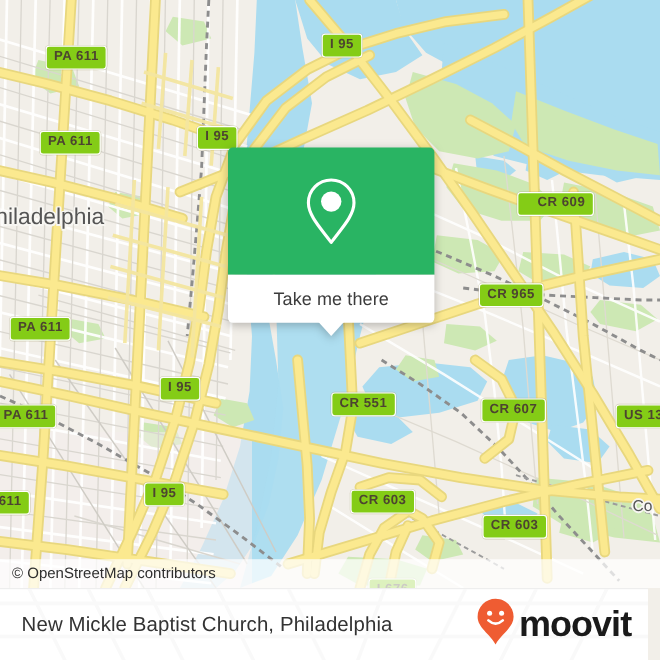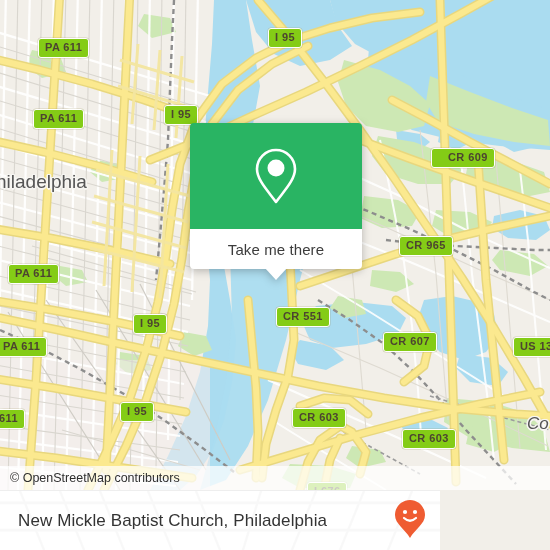--- a/index.html
+++ b/index.html
@@ -43,21 +43,21 @@
     font-family: "Liberation Sans", sans-serif;
     font-size: 19px;
     color: #555555;
     white-space: nowrap;
     text-shadow:
        1.5px 0 0 #f7f6f2, -1.5px 0 0 #f7f6f2,
        0 1.5px 0 #f7f6f2, 0 -1.5px 0 #f7f6f2,
        1px 1px 0 #f7f6f2, -1px -1px 0 #f7f6f2,
        1px -1px 0 #f7f6f2, -1px 1px 0 #f7f6f2;
   }
-  .place-label.cut-right { color:#555; font-size: 17px; font-style: italic; }
+  .place-label.cut-right { color:#555; font-size: 13px; }
 
   
   #popup {
     position: absolute;
     left: 190px; top: 123px;
     width: 172px;
     filter: drop-shadow(0 2px 4px rgba(0,0,0,0.25));
   }
   #popup-body {
     height: 106px;
@@ -100,21 +100,21 @@
     font-size: 12.5px;
     color: #2e2e2e;
     pointer-events: none;
   }
   #attribution span { pointer-events: auto; }
 
   
   #footer {
     position: absolute;
     left: 0; top: 490px;
-    width: 440px; height: 60px;
+    width: 540px; height: 60px;
     background: #ffffff;
     display: flex; align-items: center; justify-content: space-between;
     padding: 0 14px 0 18px;
     border-top: 1px solid #eeeeee;
     overflow: hidden;
   }
   #footer-watermark {
     position: absolute; left: 0; top: 0; width: 100%; height: 100%;
     opacity: 0.5; pointer-events: none;
   }
@@ -387,24 +387,24 @@
 
     <div class="shield" style="left:38px; top:38px;">PA 611</div>
     <div class="shield" style="left:33px; top:109px;">PA 611</div>
     <div class="shield" style="left:268px; top:28px;">I 95</div>
     <div class="shield" style="left:164px; top:105px;">I 95</div>
     <div class="shield" style="left:8px; top:264px;">PA 611</div>
     <div class="shield" style="left:133px; top:314px;">I 95</div>
     <div class="shield" style="left:-4px; top:337px;">PA 611</div>
     <div class="shield" style="left:-8px; top:409px;">611</div>
     <div class="shield" style="left:120px; top:402px;">I 95</div>
-    <div class="shield" style="left:431px; top:148px;padding-left:16px;">CR 609</div>
+    <div class="shield" style="left:431px; top:160px;padding-left:16px;">CR 609</div>
     <div class="shield" style="left:399px; top:236px;">CR 965</div>
-    <div class="shield" style="left:276px; top:307px;">CR 551</div>
-    <div class="shield" style="left:383px; top:332px;">CR 607</div>
+    <div class="shield" style="left:276px; top:327px;">CR 551</div>
+    <div class="shield" style="left:401px; top:332px;">CR 607</div>
     <div class="shield" style="left:489px; top:337px;margin-left:24px;">US 130</div>
     <div class="shield" style="left:292px; top:408px;">CR 603</div>
     <div class="shield" style="left:402px; top:429px;">CR 603</div>
     <div class="shield" style="left:307px; top:482px;">I 676</div>
 
     <div id="popup">
       <div id="popup-body" style="background:#29b463;">
         <span id="popup-pin-icon">
           <svg width="48" height="60" viewBox="0 0 48 60">
             <path d="M24 4 C13.5 4 5 12.5 5 23 C5 34 16 45 24 56 C32 45 43 34 43 23 C43 12.5 34.5 4 24 4 Z" fill="none" stroke="#ffffff" stroke-width="2.6" stroke-linejoin="round"></path>
@@ -444,16 +444,17 @@
 
     <div id="brand-logo">
       <span>
         <svg width="32" height="40" viewBox="0 0 32 40">
           <path d="M16 1 C7.7 1 1 7.7 1 16 C1 25 11 30 16 39 C21 30 31 25 31 16 C31 7.7 24.3 1 16 1 Z" fill="#ef5c32"></path>
           <circle cx="11" cy="13" r="2.1" fill="#ffffff"></circle>
           <circle cx="21" cy="13" r="2.1" fill="#ffffff"></circle>
           <path d="M10 19 Q16 24.5 22 19" fill="none" stroke="#ffffff" stroke-width="2.2" stroke-linecap="round"></path>
         </svg>
       </span>
+      <span id="brand-wordmark">moovit</span>
     </div>
   </div>
 
 </div>
 
 </body></html>

